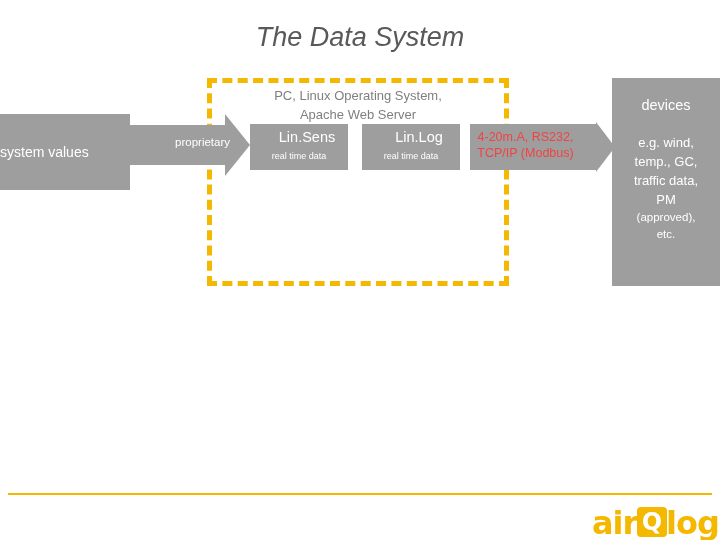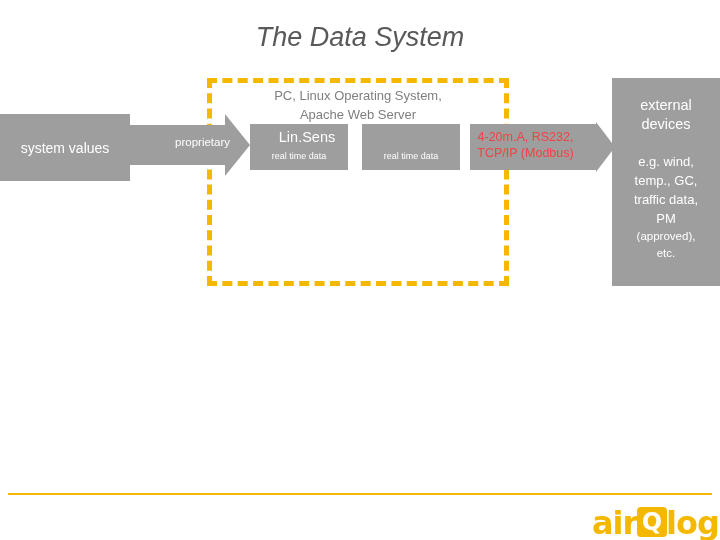--- a/index.html
+++ b/index.html
@@ -50,24 +50,23 @@
     position: absolute;
     background: #9E9E9E;
     color: #ffffff;
     box-sizing: border-box;
   }
 
   #box-system-values {
     left: 0px;
     top: 114px;
     width: 130px;
-    height: 67px;
+    height: 76px;
     display: flex;
     align-items: center;
-    justify-content: center;
     font-size: 14px;
     color: #ffffff;
   }
 
   
   .arrow-wrap {
     position: absolute;
   }
   .arrow-body {
     position: absolute;
@@ -282,35 +281,35 @@
     <div class="arrow-head"></div>
   </div>
   <div id="label-proprietary">proprietary</div>
 
   <div class="grey-box" id="box-linsens">
     <div class="node-title">Lin.Sens</div>
     <div class="node-sub">real time data</div>
   </div>
 
   <div class="grey-box" id="box-linlog">
+    <div class="node-title">Lin.Log</div>
     <div class="node-sub">real time data</div>
   </div>
 
   <div class="arrow-wrap" id="arrow-interface">
     <div class="arrow-body"></div>
     <div class="arrow-head"></div>
   </div>
   <div id="label-interface">
     <div>4-20m.A, RS232,</div>
     <div>TCP/IP (Modbus)</div>
   </div>
 
   <div class="grey-box" id="box-external">
     <div id="external-title">
-      <div>external</div>
       <div>devices</div>
     </div>
     <div id="external-list">
       <div>e.g. wind,</div>
       <div>temp., GC,</div>
       <div>traffic data,</div>
       <div>PM</div>
     </div>
     <div id="external-note">
       <div>(approved),</div>

